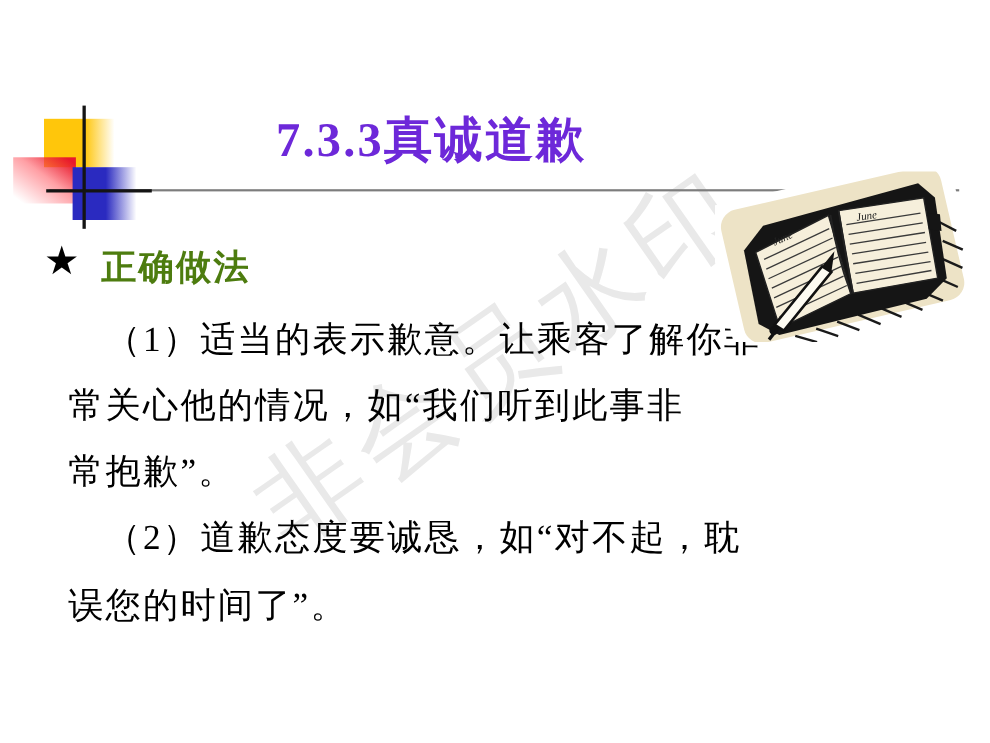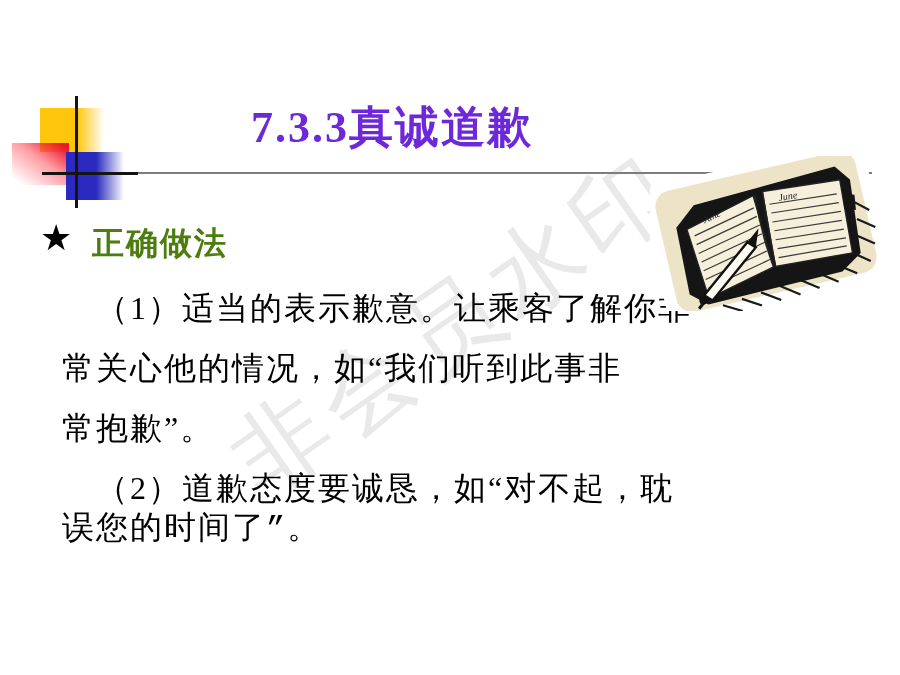--- a/index.html
+++ b/index.html
@@ -51,21 +51,21 @@
     color:#4d7c0f; z-index:2; letter-spacing:2px;
   }
 
   
   .line {
     position:absolute; left:62px; width:740px; height:40px; line-height:40px;
     font-size:32px; color:#000; letter-spacing:2px; z-index:2; white-space:nowrap;
   }
   .line.indent { left:96px; }
   .l1 { top:288px; } .l2 { top:348px; } .l3 { top:408px; }
-  .l4 { top:468px; } .l5 { top:510px;font-family:Liberation Mono, monospace; }
+  .l4 { top:468px; } .l5 { top:530px; }
 </style>
 </head>
 <body>
 
 <div class="slide">
 
   <div class="watermark">非会员水印</div>
 
   <h1 class="title">7.3.3真诚道歉</h1>
 

